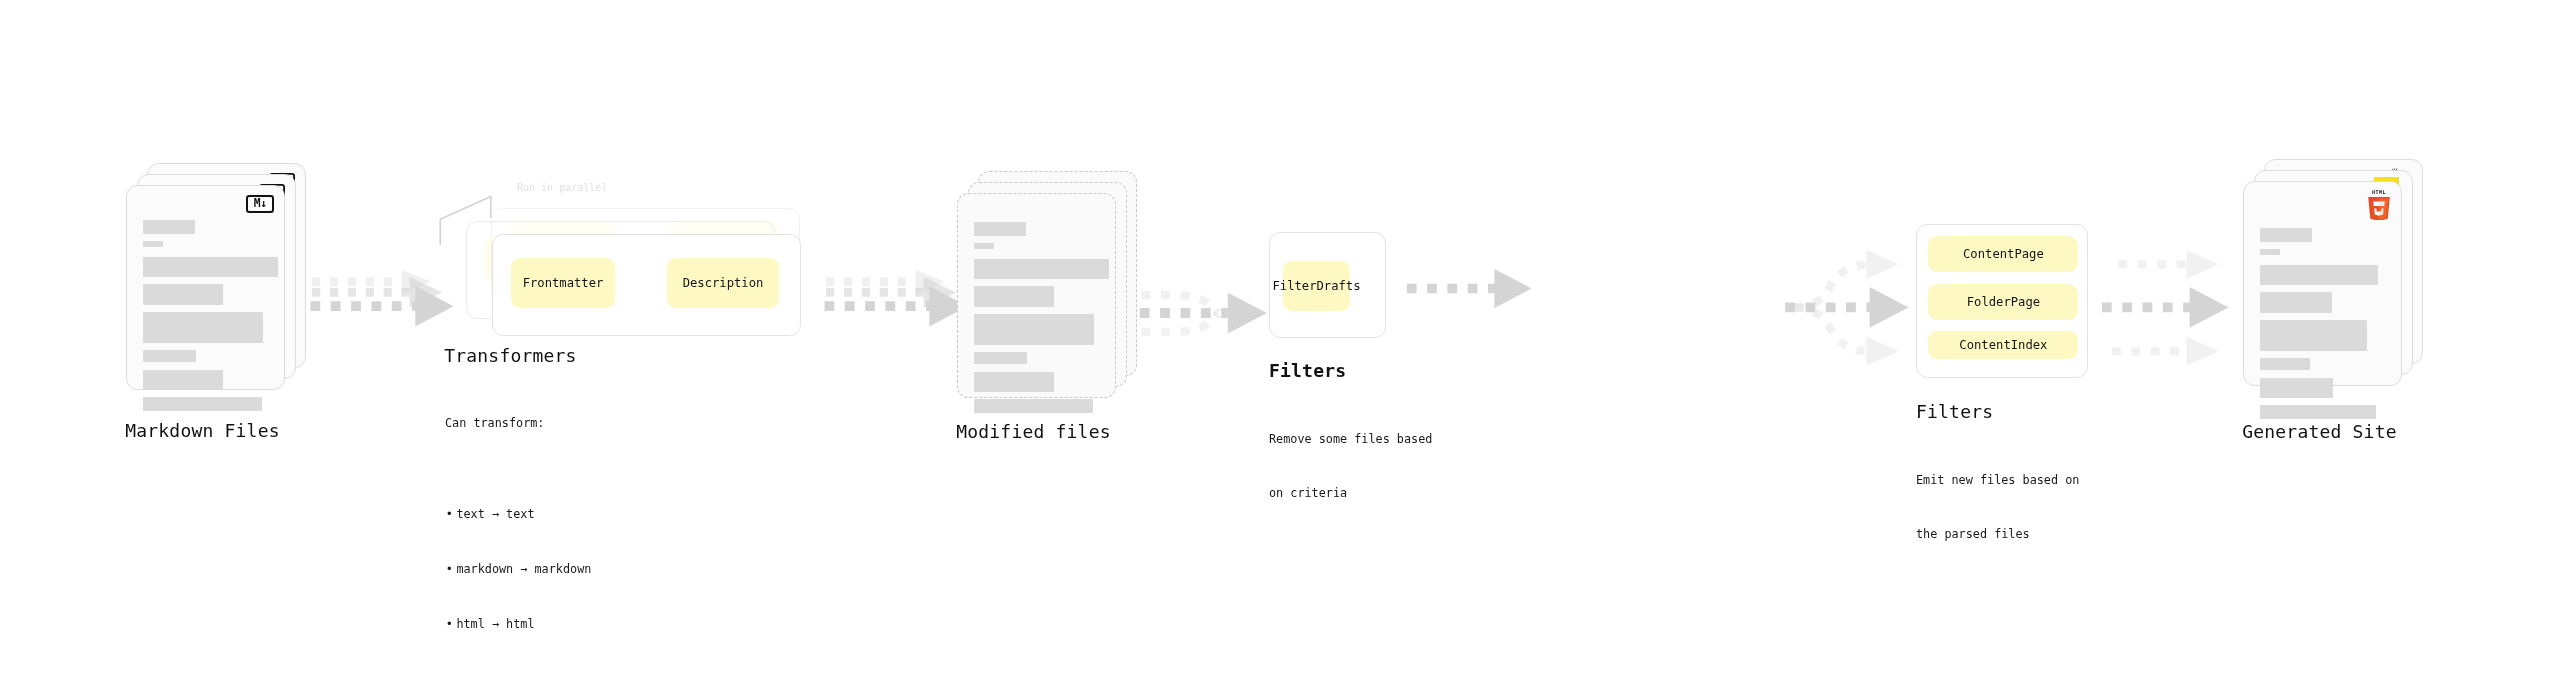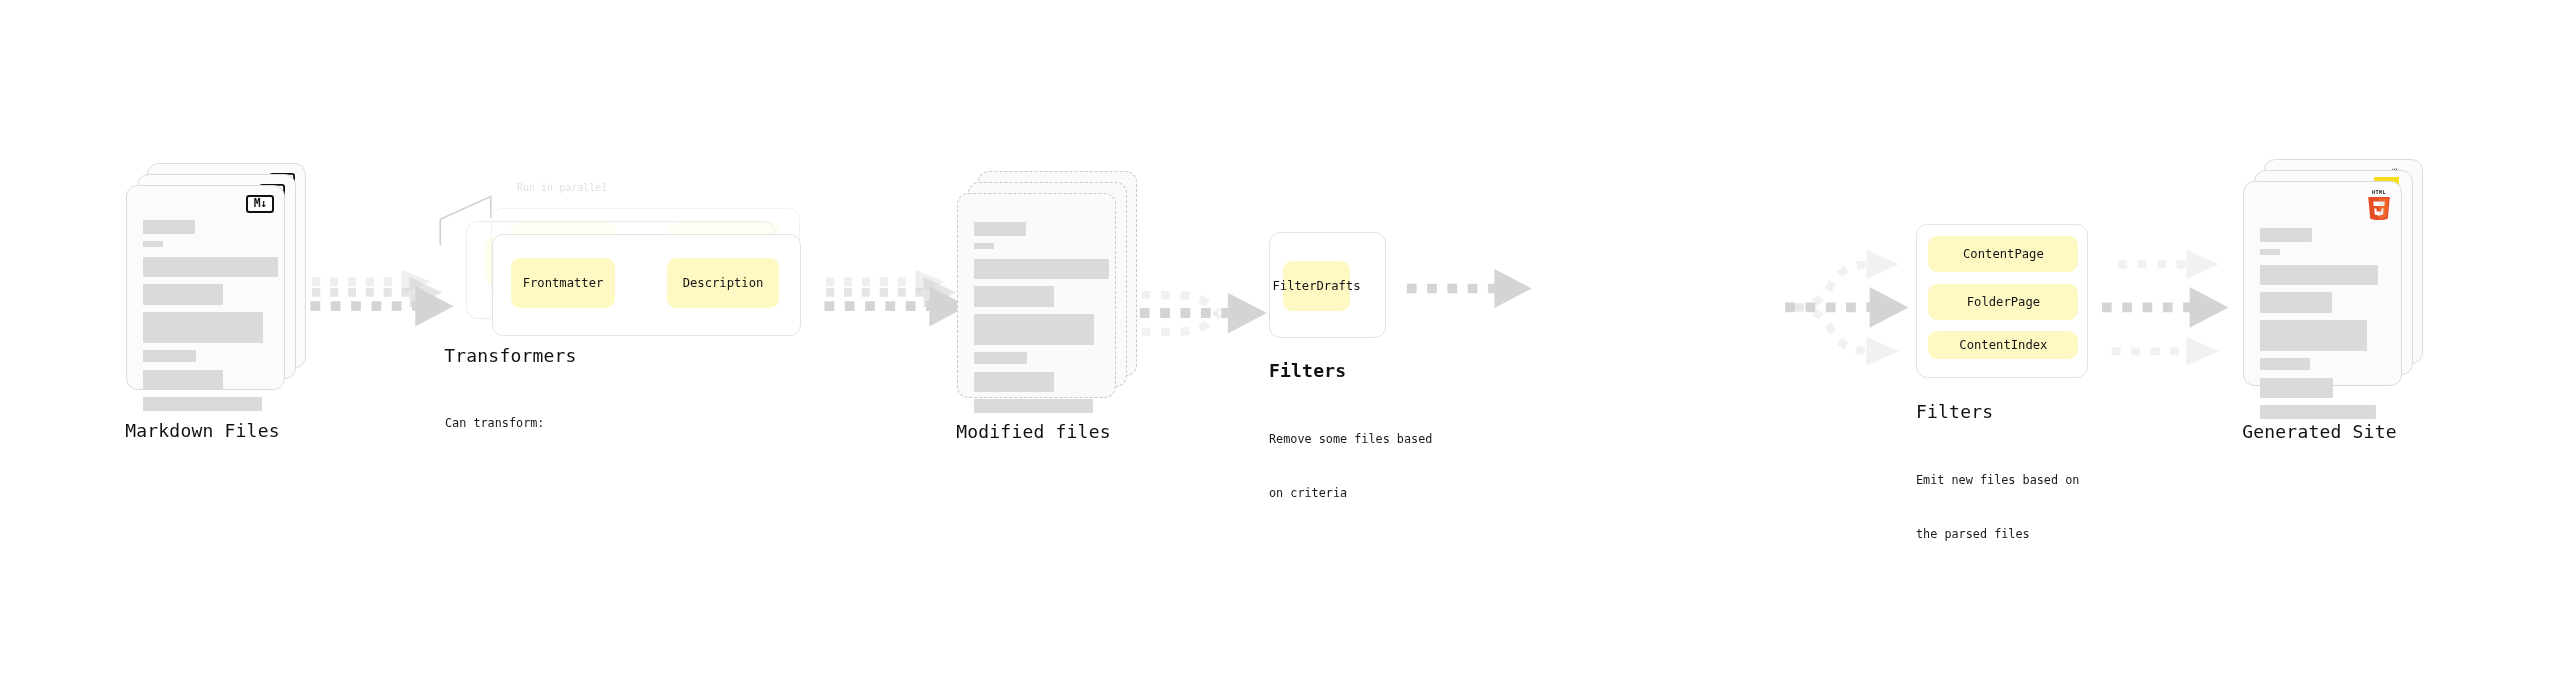--- a/index.html
+++ b/index.html
@@ -204,20 +204,25 @@
     </svg>
 
     <div class="grp" style="left:0px; top:42px; width:309px; height:102px; background:#ffffff; z-index:4;margin-left:47px;">
       <div class="chip" style="left:18px;  top:23px; width:104px; height:50px;">Frontmatter</div>
       <div class="chip" style="left:174px; top:23px; width:112px; height:50px;">Description</div>
     </div>
 
     <div class="title" style="left:-0.8px; top:153px;">Transformers</div>
     <div class="sub" style="left:0px; top:185px;">
       <div>Can transform:</div>
+      <ul class="translist">
+        <li>text → text</li>
+        <li>markdown → markdown</li>
+        <li>html → html</li>
+      </ul>
     </div>
   </div>
 
   <div class="arrowgrp" style="left:821px; top:268px;">
     <svg width="163" height="65" viewBox="0 0 200 80">
       <g opacity="0.35">
         <line x1="6" y1="17" x2="118" y2="17" stroke="#d4d4d4" stroke-width="11" stroke-dasharray="10 12"></line>
         <polygon points="116,2 152,17 116,32" fill="#d4d4d4"></polygon>
       </g>
       <g opacity="0.6">

